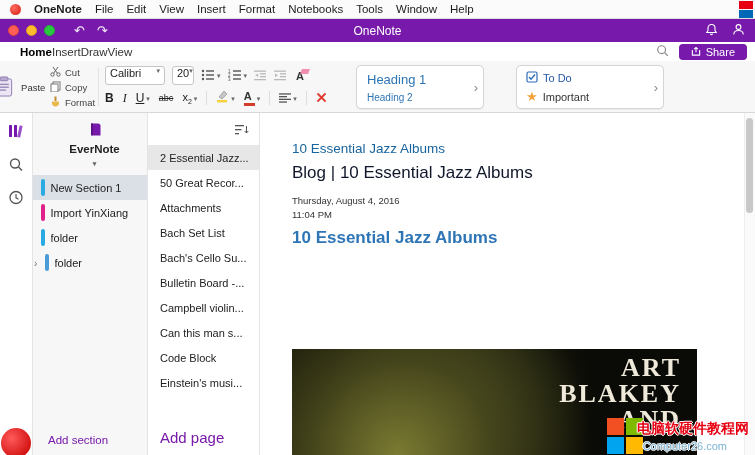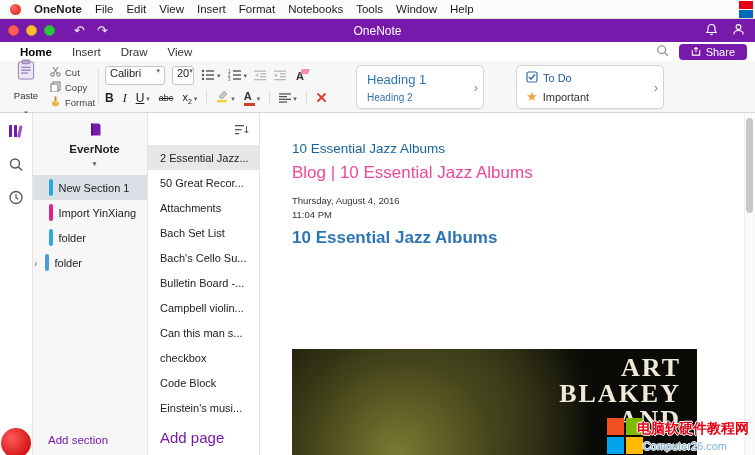--- a/index.html
+++ b/index.html
@@ -20,29 +20,29 @@
   .tl { width:11px; height:11px; border-radius:50%; margin-right:7px; display:inline-block; }
   .tl.red { background:#ff5f57; border:0.5px solid #e0443e; }
   .tl.yellow { background:#febc2e; border:0.5px solid #d89e24; }
   .tl.green { background:#28c840; border:0.5px solid #1faf34; }
   .undo, .redo { color:rgba(255,255,255,0.9); font-size:13px; margin-left:12px; cursor:default; line-height:1; }
   .tb-title { position:absolute; left:50%; transform:translateX(-50%); color:#fff; font-size:12px; }
   .tb-icons { position:absolute; right:10px; display:flex; gap:14px; align-items:center; }
 
   
   .tabsbar { position:absolute; top:42px; left:0; right:0; height:19px; background:#fff;
-             display:flex; align-items:center; gap:20px; padding:0 0 0 20px; font-size:11.5px; color:#333; }
+             display:flex; align-items:center; padding:0 0 0 20px; font-size:11.5px; color:#333; }
   .tab.active { font-weight:bold; color:#000; }
   .tabs-right { position:absolute; right:8px; top:0; height:19px; display:flex; align-items:center; gap:10px; }
   .share-btn { display:flex; align-items:center; gap:5px; background:#7719aa; color:#fff; border:none;
                border-radius:4px; font-size:11px; padding:2px 12px; height:16px; font-family:inherit; cursor:pointer; }
 
   
   .ribbon { position:absolute; top:61px; left:0; right:0; height:52px; background:#f7f7f8; border-bottom:1px solid #d8d8d8; }
-  .paste-btn { position:absolute; left:6px; top:3px; width:40px; height:46px; display:flex; flex-direction:column;
+  .paste-btn { position:absolute; left:6px; top:3px; width:40px; height:46px; display:flex; 
                align-items:center; justify-content:center; gap:8px; font-size:9.5px; color:#333; }
   .clip-col { position:absolute; left:50px; top:4px; display:flex; flex-direction:column; gap:1px; }
   .clip-row { display:flex; align-items:center; gap:4px; font-size:9.5px; color:#444; height:14px; }
   .vline { position:absolute; left:98px; top:7px; width:1px; height:38px; background:#e2e2e2; }
   .r1 { position:absolute; left:105px; top:5px; display:flex; align-items:center; gap:7px; }
   .r2 { position:absolute; left:105px; top:28px; display:flex; align-items:center; gap:9px; height:18px; }
   .dd { display:flex; align-items:flex-start; justify-content:space-between; background:#fff; border:1px solid #c6c6c6;
         border-radius:3px; height:19px; font-size:11px; color:#222; padding:0 4px; }
   .dd-family { width:60px; } .dd-size { width:22px; }
   .chev { font-size:7px; color:#666; line-height:1; }
@@ -72,40 +72,40 @@
   .tag-todo { top:5px; color:#2456a4; }
   .tag-imp { top:24px; color:#333; }
   .star { color:#f2a33c; font-size:13px; line-height:1; }
 
   
   .rail { position:absolute; left:0; top:113px; bottom:0; width:33px; background:#fff; border-right:1px solid #e4e4e4; }
   .rail-icon { position:absolute; left:50%; transform:translateX(-50%); }
 
   .nbpane { position:absolute; left:33px; top:113px; bottom:0; width:115px; background:#f7f7f8; border-right:1px solid #e4e4e4; }
   .nb-header { display:flex; align-items:center; gap:5px; padding:10px 0 8px 9px; font-size:11.5px; font-weight:bold; color:#222;flex-direction:column; }
-  .sec-row { position:relative; display:flex; align-items:center; height:25px; padding-left:16px; font-size:11px; color:#222; }
+  .sec-row { position:relative; display:flex; align-items:center; height:25px; padding-left:8px; font-size:11px; color:#222; }
   .sec-row.selected { background:#dbe0e6; }
   .sec-bar { width:3.5px; height:17px; border-radius:2px; margin-right:6px; flex-shrink:0; }
   .sec-chev { position:absolute; left:1px; top:50%; transform:translateY(-50%); color:#777; font-size:10px; }
   .sec-row.has-chev { padding-left:12px; }
   .sec-label { white-space:nowrap; overflow:hidden; }
   .pane-bottom { position:absolute; bottom:9px; left:15px; color:#7719aa; font-size:11.5px; font-weight:500; }
 
   .pgpane { position:absolute; left:148px; top:113px; bottom:0; width:112px; background:#fff; border-right:1px solid #e4e4e4; }
   .pg-header { position:relative; height:32px; }
   .sort-btn { position:absolute; right:10px; top:9px; }
   .pg-row { display:flex; align-items:center; height:25px; padding-left:12px; font-size:11px; color:#222; }
   .pg-row.selected { background:#e7e7e7; }
   .pg-row span { white-space:nowrap; overflow:hidden; }
   .pg-bottom { position:absolute; bottom:9px; left:12px; color:#7719aa; font-size:15px; font-weight:500; }
 
   
   .content { position:absolute; left:260px; top:113px; right:0; bottom:0; background:#fff; overflow:hidden; }
   .page-title { position:absolute; left:32px; top:28px; font-size:13.5px; color:#17649e; }
-  .note-title { position:absolute; left:32px; top:50px; font-size:17px; color:#ec4899; }
+  .note-title { position:absolute; left:32px; top:50px; font-size:17px; color:#0f172a; }
   .meta-date  { position:absolute; left:32px; top:82px; font-size:9.5px; color:#333; }
   .meta-time  { position:absolute; left:32px; top:96px; font-size:9.5px; color:#333; }
   .note-heading { position:absolute; left:32px; top:115px; font-size:17px; font-weight:bold; color:#2e75b5; }
   .album { position:absolute; left:32px; top:236px; width:405px; height:150px;
            background: radial-gradient(circle at 26% 70%, rgba(128,128,52,0.95) 0%, rgba(76,76,30,0.8) 30%, rgba(22,22,9,0) 62%),
                        radial-gradient(circle at 42% 32%, rgba(95,100,44,0.5), rgba(0,0,0,0) 52%),
                        #0a0a06;
            text-align:right; padding:6px 16px 0 0; }
   .album-line { font-family:"Liberation Serif", serif; font-weight:bold; font-size:26px; line-height:26px;
                 letter-spacing:2px; color:#efe9da; }
@@ -432,23 +432,20 @@
     <div class="pg-row">
         <span>Bulletin Board -...</span>
       </div>
     <div class="pg-row">
         <span>Campbell violin...</span>
       </div>
     <div class="pg-row">
         <span>Can this man s...</span>
       </div>
     <div class="pg-row">
-        <span>checkbox</span>
-      </div>
-    <div class="pg-row">
         <span>Code Block</span>
       </div>
     <div class="pg-row">
         <span>Einstein's musi...</span>
       </div>
     <span class="pg-bottom">Add page</span>
   </div>
 
   <div class="content">
     <div class="page-title">10 Essential Jazz Albums</div>

